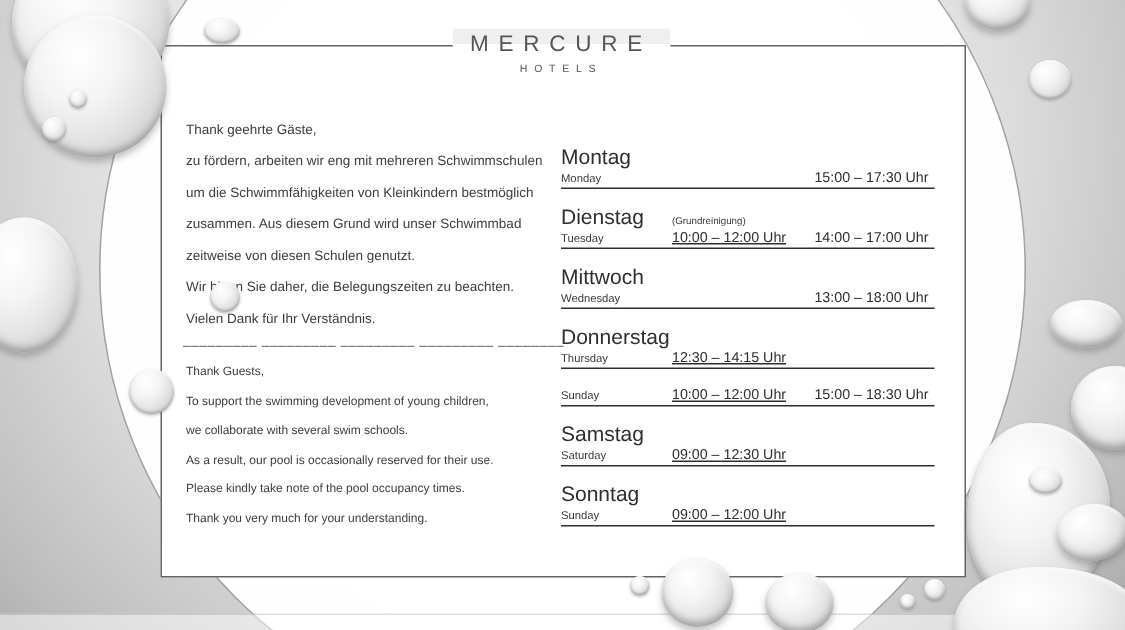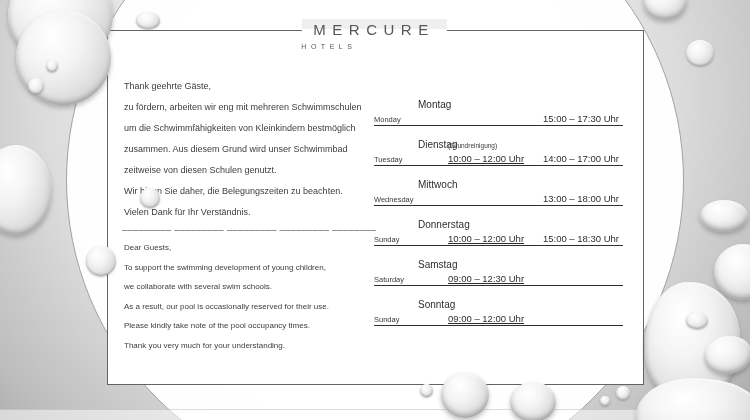--- a/index.html
+++ b/index.html
@@ -36,21 +36,21 @@
   }
   .drop.blob{border-radius:46% 54% 52% 48% / 52% 46% 56% 44%;}
   .drop.tiny{box-shadow:0 1px 2px rgba(90,90,90,.4), inset 0 -1px 2px rgba(105,105,105,.5), inset 0 1px 1px #fff;}
   
   .card{
     position:absolute;left:107px;top:30px;width:537px;height:355px;z-index:3;
     background:#ffffff;border:1px solid var(--card_border);
   }
   .logo{
     position:absolute;left:50%;top:-12px;transform:translateX(-51%);
-    text-align:left;z-index:5;
+    text-align:center;z-index:5;
   }
   .logo-brand{
     display:inline-block;padding:2px 12px 3px 12px;
     background:linear-gradient(to bottom, #efefef 46%, #ffffff 46%);
     font-size:15px;letter-spacing:6.5px;color:var(--logo_color);
     white-space:nowrap;
   }
   .logo-sub{
     margin-top:2px;font-size:7px;letter-spacing:4.5px;color:var(--logo_color);
     white-space:nowrap;
@@ -60,21 +60,21 @@
   .german-block .txt-line{font-size:9px;line-height:21px;color:var(--body_text);white-space:nowrap;overflow:hidden;}
   .separator{
     position:absolute;left:14px;top:190px;width:254px;height:14px;overflow:hidden;
     font-size:9px;color:#4a4a4a;white-space:nowrap;letter-spacing:0.5px;
   }
   .english-block{position:absolute;left:16px;top:207px;width:256px;}
   .english-block .txt-line{font-size:8px;line-height:19.5px;color:var(--body_text);white-space:nowrap;overflow:hidden;}
   
   .schedule{position:absolute;left:266px;top:67px;width:249px;}
   .day-head{display:grid;grid-template-columns:74px 1fr;align-items:baseline;}
-  .day-de{font-size:10px;line-height:13px;color:#2e2e2e;white-space:nowrap;margin-left:44px;}
+  .day-de{font-size:14px;line-height:13px;color:#2e2e2e;white-space:nowrap;}
   .day-note{font-size:6.5px;color:#3a3a3a;white-space:nowrap;}
   .day-row{
     display:grid;grid-template-columns:74px 1fr auto;align-items:baseline;
     border-bottom:1px solid var(--rule_color);
     padding-bottom:1px;margin:2px 0 12px 0;
   }
   .day-en{font-size:7.5px;color:#3a3a3a;white-space:nowrap;}
   .day-mid{font-size:9.5px;color:#2e2e2e;white-space:nowrap;text-decoration:underline;}
   .day-right{font-size:9.5px;color:#2e2e2e;white-space:nowrap;padding-right:4px;}
 </style>
@@ -98,21 +98,21 @@
         <p class="txt-line">um die Schwimmfähigkeiten von Kleinkindern bestmöglich</p>
         <p class="txt-line">zusammen. Aus diesem Grund wird unser Schwimmbad</p>
         <p class="txt-line">zeitweise von diesen Schulen genutzt.</p>
         <p class="txt-line">Wir bitten Sie daher, die Belegungszeiten zu beachten.</p>
         <p class="txt-line">Vielen Dank für Ihr Verständnis.</p>
       </div>
 
     <div class="separator">_________ _________ _________ _________ _________ _________</div>
 
     <div class="english-block">
-        <p class="txt-line">Dear Guests,</p>
+        <p class="txt-line">Thank Guests,</p>
         <p class="txt-line">To support the swimming development of young children,</p>
         <p class="txt-line">we collaborate with several swim schools.</p>
         <p class="txt-line">As a result, our pool is occasionally reserved for their use.</p>
         <p class="txt-line">Please kindly take note of the pool occupancy times.</p>
         <p class="txt-line">Thank you very much for your understanding.</p>
       </div>
 
     <div class="schedule">
   <div class="day">
     <div class="day-head">
@@ -147,20 +147,25 @@
       <span class="day-en">Wednesday</span>
       <span class="day-mid"></span>
       <span class="day-right">13:00 – 18:00 Uhr</span>
     </div>
   </div>
 
   <div class="day">
     <div class="day-head">
       <span class="day-de">Donnerstag</span>
       <span class="day-note"></span>
+    </div>
+    <div class="day-row">
+      <span class="day-en">Thursday</span>
+      <span class="day-mid">12:30 – 14:15 Uhr</span>
+      <span class="day-right"></span>
     </div>
   </div>
 
   <div class="day">
     <div class="day-row">
       <span class="day-en">Sunday</span>
       <span class="day-mid">10:00 – 12:00 Uhr</span>
       <span class="day-right">15:00 – 18:30 Uhr</span>
     </div>
   </div>

